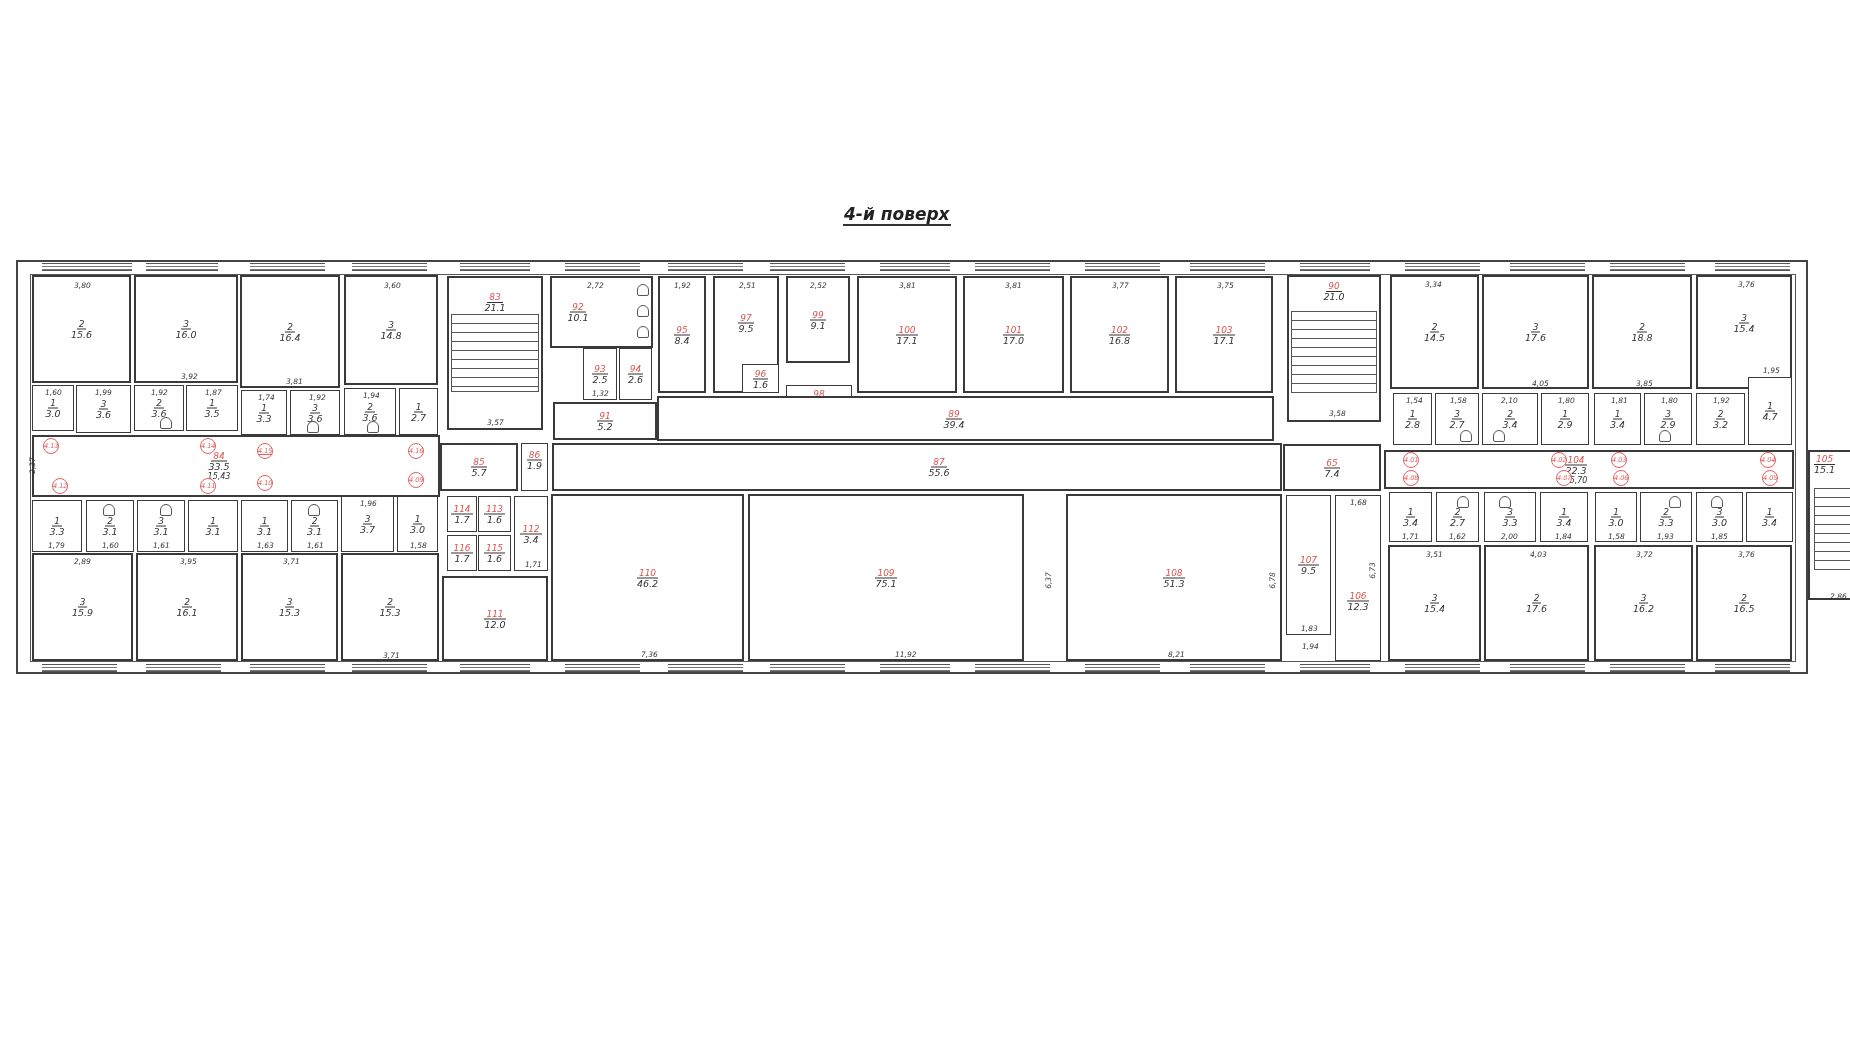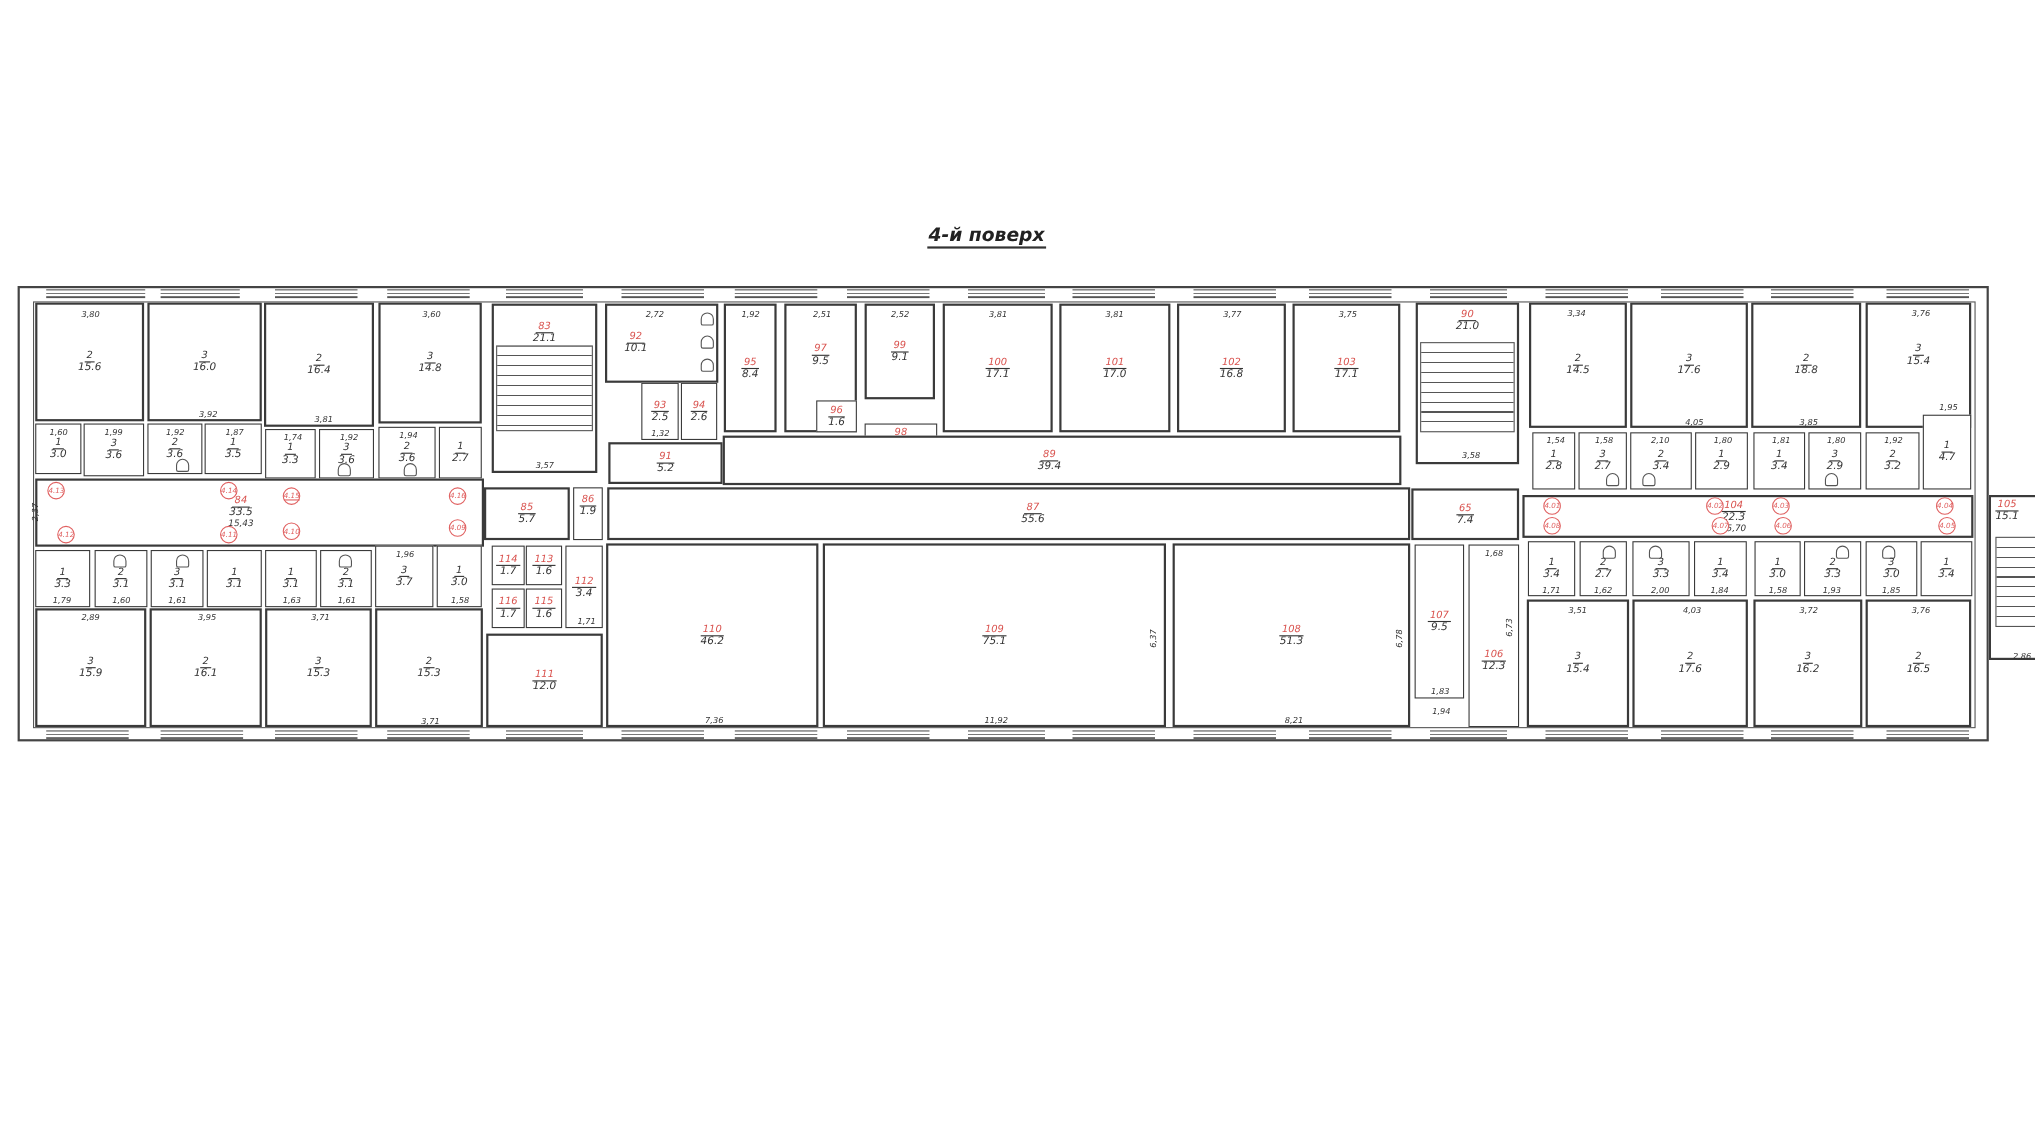--- a/index.html
+++ b/index.html
@@ -422,21 +422,21 @@
     </div>
   </div>
 
 <div class="room" style="left:551px;top:494px;width:193px;height:167px;">
     <div class="lbl">
       <span class="num red">110</span>
       <span class="area">46.2</span>
     </div>
     <span class="dim" style="left:88px;top:154px;">7,36</span>
   </div>
-<div class="room" style="left:748px;top:494px;width:312px;height:167px;padding-left:44px;">
+<div class="room" style="left:748px;top:494px;width:276px;height:167px;padding-left:44px;">
     <div class="lbl">
       <span class="num red">109</span>
       <span class="area">75.1</span>
     </div>
     <span class="dimv" style="left:290px;top:80px;">6,37</span>
     <span class="dim" style="left:145px;top:154px;">11,92</span>
   </div>
 <div class="room" style="left:1066px;top:494px;width:216px;height:167px;">
     <div class="lbl">
       <span class="num red">108</span>

